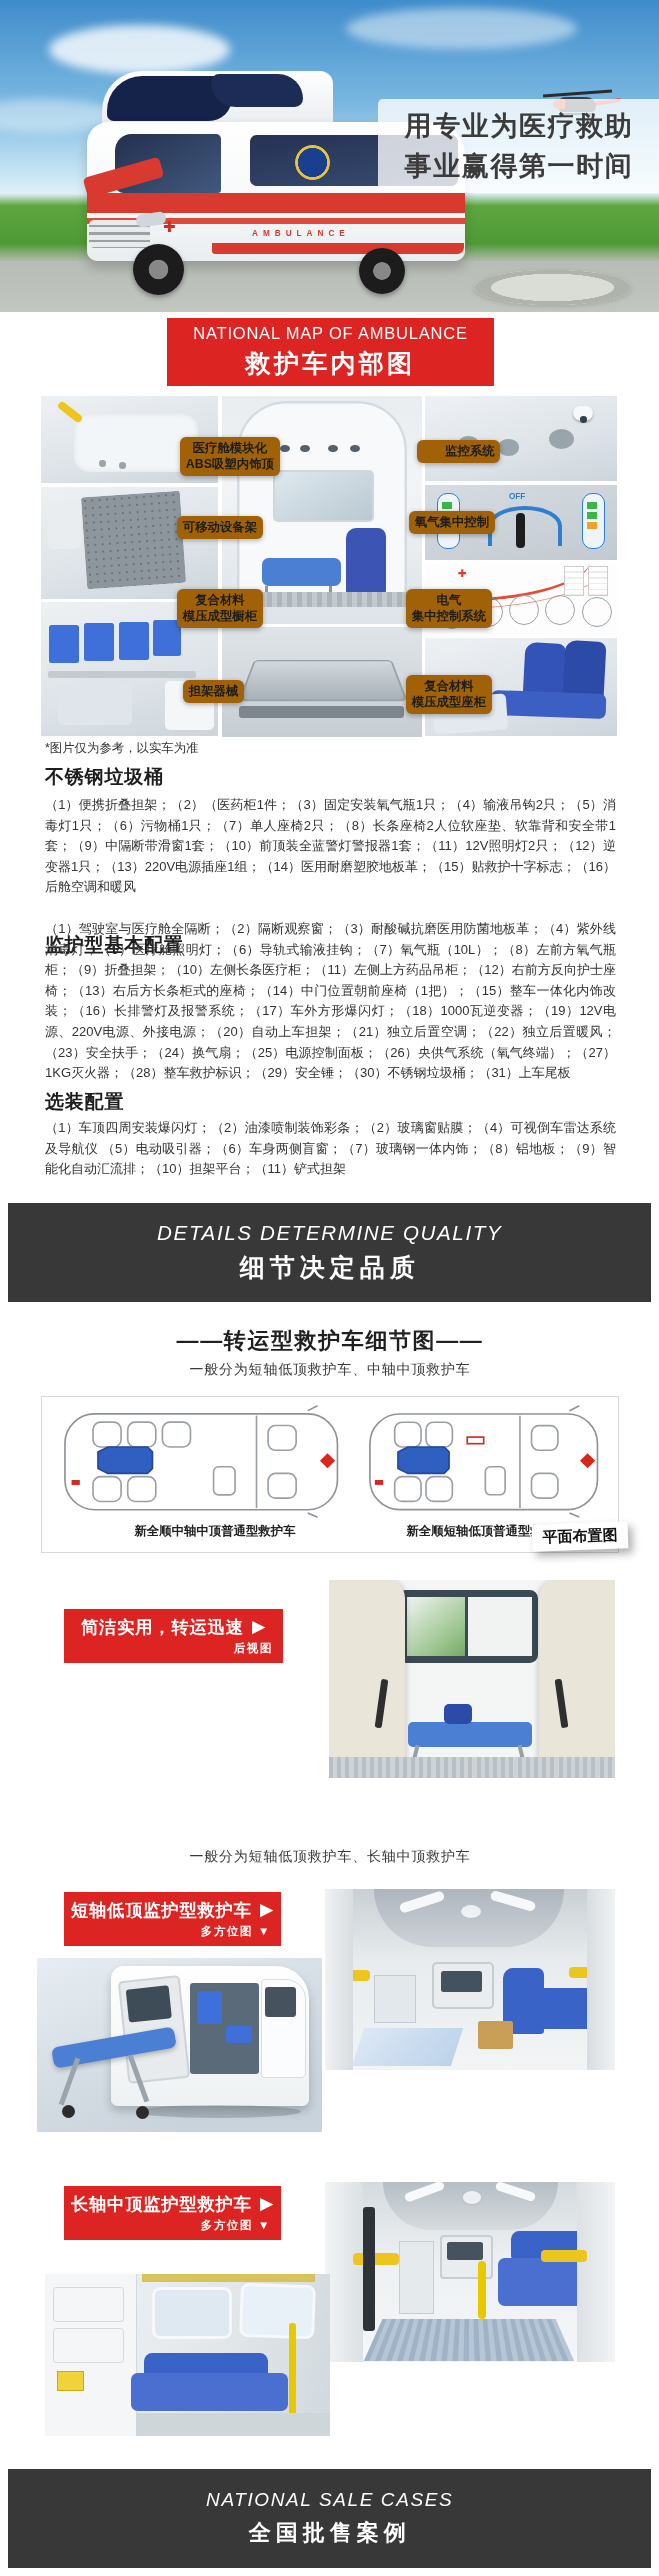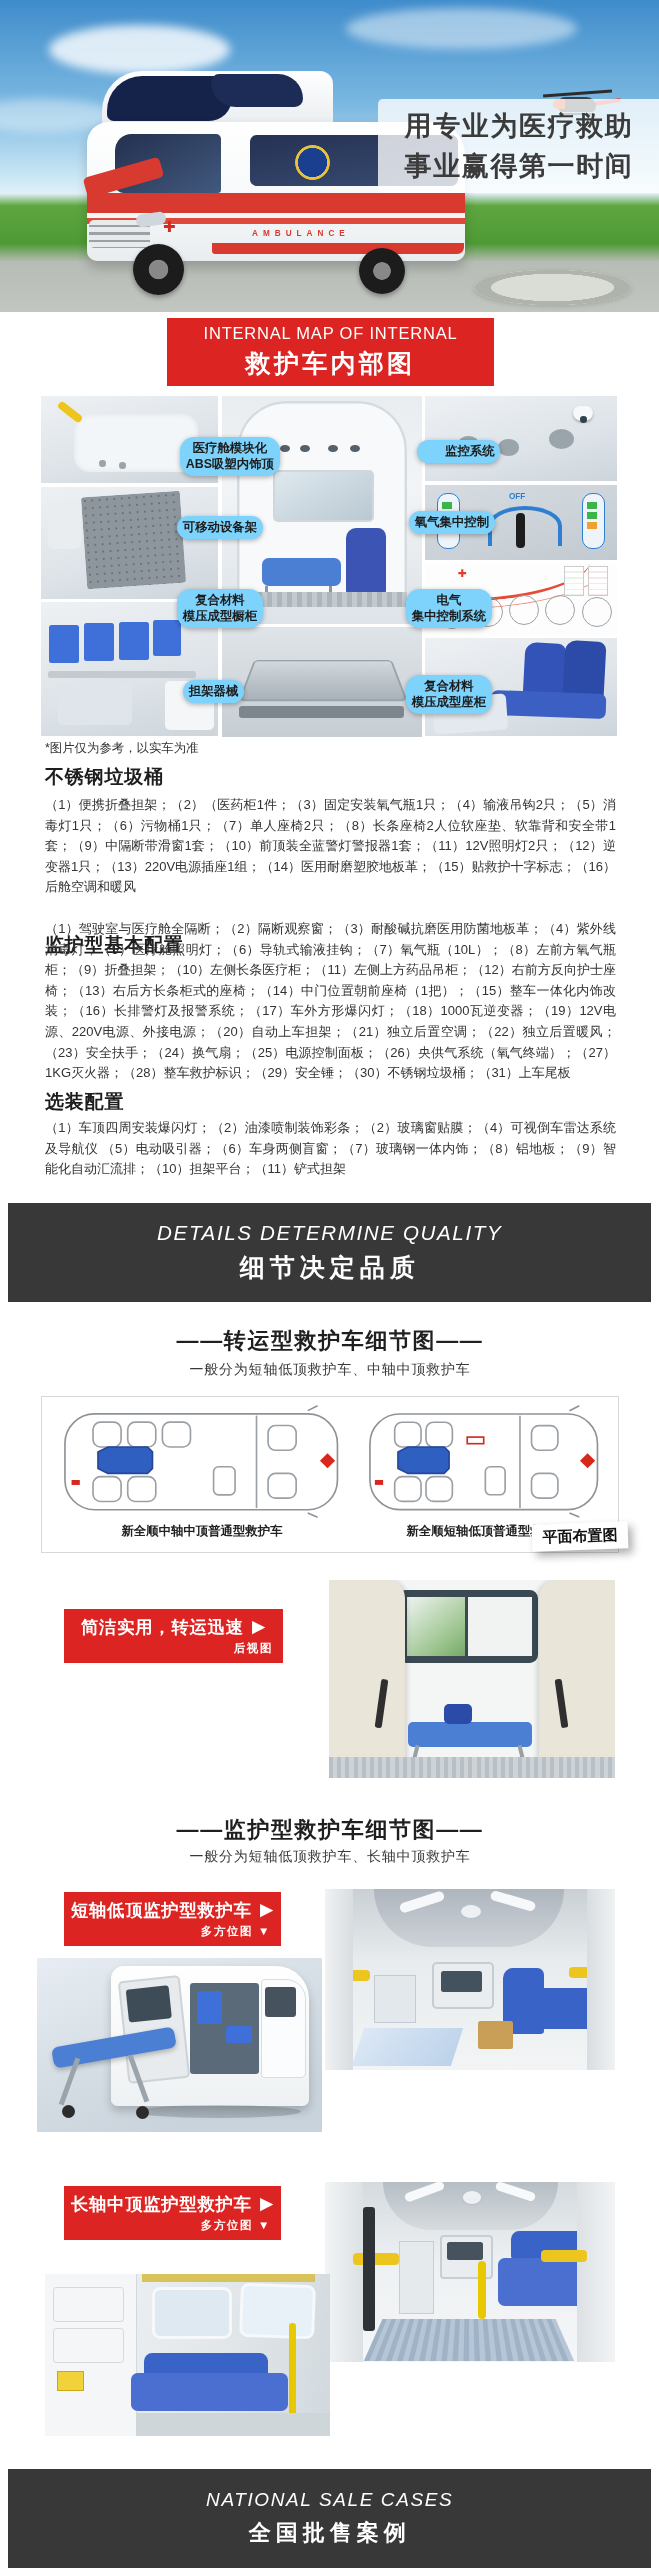--- a/index.html
+++ b/index.html
@@ -45,21 +45,21 @@
   
   .red-banner{position:absolute;background:#dc2522;color:#fff;display:flex;flex-direction:column;align-items:center;justify-content:center;gap:4.1px;}
   .red-banner .en{font-size:16.5px;letter-spacing:0.8px;}
   .red-banner .zh{font-size:25px;font-weight:bold;letter-spacing:3.3px;}
   .dark-banner{position:absolute;left:8.2px;width:643px;height:99px;background:#383838;color:#fff;display:flex;flex-direction:column;align-items:center;justify-content:center;gap:6.6px;}
   .dark-banner .en{font-size:20.6px;letter-spacing:1.6px;font-style:italic;}
   .dark-banner .zh{font-size:25px;font-weight:bold;letter-spacing:5px;}
 
   
   .tile{position:absolute;overflow:hidden;background:linear-gradient(165deg,#eef1f4 0%,#dde3e8 60%,#cdd5db 100%);}
-  .callout{position:absolute;background:#7dd3fc;box-shadow:0 1.6px 5px rgba(0,0,0,.3);border-radius:14px;color:#1d1d1d;font-weight:bold;text-align:center;padding:3.3px 5.8px;font-size:12.4px;line-height:1.3;z-index:6;white-space:nowrap;}
+  .callout{position:absolute;background:#a16207;box-shadow:0 1.6px 5px rgba(0,0,0,.3);border-radius:6px;color:#1d1d1d;font-weight:bold;text-align:center;padding:3.3px 5.8px;font-size:12.4px;line-height:1.3;z-index:6;white-space:nowrap;}
   .dot{position:absolute;border-radius:50%;background:#9aa4ab;}
   .yellowbar{position:absolute;background:#ecc51e;border-radius:4.1px;}
   .bluepane{position:absolute;background:#3f6fd8;border-radius:2.5px;}
 
   
   .cfg-head{position:absolute;left:45px;font-size:19px;font-weight:bold;color:#1d1d1d;letter-spacing:0.8px;}
   .cfg-body{position:absolute;left:45px;width:571px;font-size:13px;line-height:20.6px;color:#333;text-align:justify;}
   .disclaimer{position:absolute;left:45px;font-size:12.4px;color:#333;}
 
   
@@ -117,21 +117,21 @@
       <div class="a-wheel" style="left:272px;top:205px;width:46px;height:46px;"></div>
     </div>
 
     <div class="hero-textbox">
       <div>用专业为医疗救助</div>
       <div>事业赢得第一时间</div>
     </div>
   </div>
 
   <div class="red-banner" style="left:167px;top:318px;width:327px;height:68px;">
-    <div class="en">INTERNAL MAP OF INTERNAL</div>
+    <div class="en">NATIONAL MAP OF AMBULANCE</div>
     <div class="zh">救护车内部图</div>
   </div>
 
   <div class="tile" style="left:41px;top:396px;width:177px;height:87px;">
     <div class="abs" style="left:33px;top:18px;width:124px;height:58px;background:#f3f6f8;border-radius:15px;box-shadow:inset 0 0 6.6px rgba(0,0,0,.08);"></div>
     <div class="yellowbar" style="left:15px;top:11.5px;width:28px;height:8.2px;transform:rotate(38deg);"></div>
     <div class="dot" style="left:58px;top:64px;width:6.6px;height:6.6px;"></div>
     <div class="dot" style="left:78px;top:66px;width:6.6px;height:6.6px;"></div>
   </div>
   <div class="tile" style="left:41px;top:487px;width:177px;height:112px;">
@@ -284,21 +284,21 @@
       <rect x="74" y="88" width="32" height="30" rx="9" fill="none" stroke="#9aa0a5" stroke-width="2"></rect>
       <rect x="146" y="76" width="24" height="34" rx="6" fill="none" stroke="#9aa0a5" stroke-width="2"></rect>
       <polygon points="40,58 52,52 96,52 102,58 102,78 96,84 52,84 40,78" fill="#2f5fc0" stroke="#24479a" stroke-width="2"></polygon>
       <rect x="264" y="62" width="13" height="13" fill="#d8281c" transform="rotate(45 270 68)"></rect>
       <rect x="12" y="92" width="10" height="6" fill="#d8281c"></rect>
       <rect x="124" y="40" width="20" height="8" fill="none" stroke="#d8281c" stroke-width="2"></rect>
       <line x1="248" y1="8" x2="260" y2="2" stroke="#8e9398" stroke-width="2"></line>
       <line x1="248" y1="132" x2="260" y2="137" stroke="#8e9398" stroke-width="2"></line>
     </svg>
   </div>
-  <div class="plan-label" style="left:103px;top:1523px;">新全顺中轴中顶普通型救护车</div>
+  <div class="plan-label" style="left:116px;top:1523px;">新全顺中轴中顶普通型救护车</div>
   <div class="plan-label" style="left:388px;top:1523px;">新全顺短轴低顶普通型救护车</div>
   <div class="plan-badge">平面布置图</div>
 
   <div class="red-label" style="left:64px;top:1609px;width:219px;height:54px;">
     <div class="l1">
       <span>简洁实用，转运迅速</span>
       <span>▶</span>
     </div>
     <div class="l2">后视图</div>
   </div>
@@ -311,21 +311,20 @@
     <div class="abs" style="left:210px;top:0px;width:91px;height:190px;background:#e9e5d8;border-radius:18px 0 0 6.6px;box-shadow:-1.6px 0 5px rgba(0,0,0,.15);"></div>
     <div class="abs" style="left:79px;top:142px;width:124px;height:25px;background:#4a7fd4;border-radius:5px;"></div>
     <div class="abs" style="left:115px;top:124px;width:28px;height:20px;background:#2c4aa8;border-radius:5px;"></div>
     <div class="abs" style="left:84px;top:165px;width:4.1px;height:21.4px;background:#98a0a6;transform:rotate(14deg);"></div>
     <div class="abs" style="left:191px;top:165px;width:4.1px;height:21.4px;background:#98a0a6;transform:rotate(-14deg);"></div>
     <div class="abs" style="left:0px;top:177px;width:286px;height:21.4px;background:repeating-linear-gradient(90deg,#b9c0c5 0 4.1px,#cdd3d7 4.1px 8.2px);"></div>
     <div class="abs" style="left:49px;top:99px;width:6.6px;height:49px;background:#2f2f2f;border-radius:2.5px;transform:rotate(8deg);"></div>
     <div class="abs" style="left:229px;top:99px;width:6.6px;height:49px;background:#2f2f2f;border-radius:2.5px;transform:rotate(-8deg);"></div>
   </div>
 
-  <div class="sec-head" style="top:1815px;">——监护型救护车细节图——</div>
   <div class="sec-sub" style="top:1848px;">一般分为短轴低顶救护车、长轴中顶救护车</div>
 
   <div class="red-label" style="left:64px;top:1892px;width:217px;height:54px;">
     <div class="l1">
       <span>短轴低顶监护型救护车</span>
       <span>▶</span>
     </div>
     <div class="l2">
       <span>多方位图</span>
       <span>▼</span>

